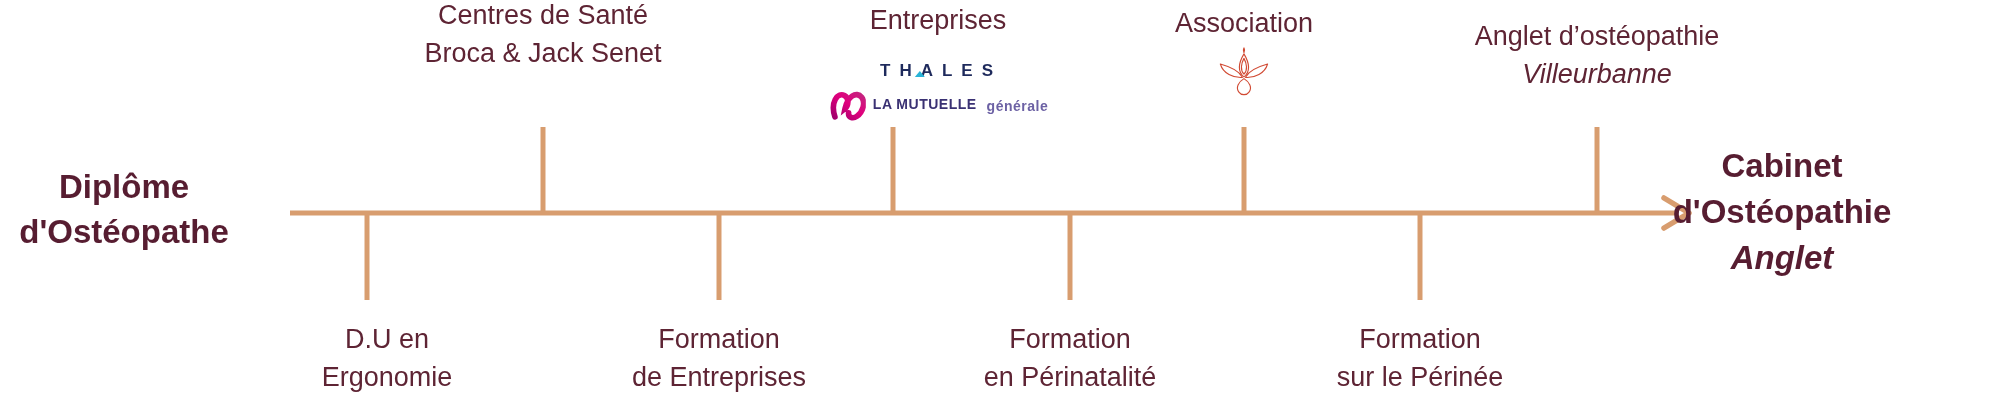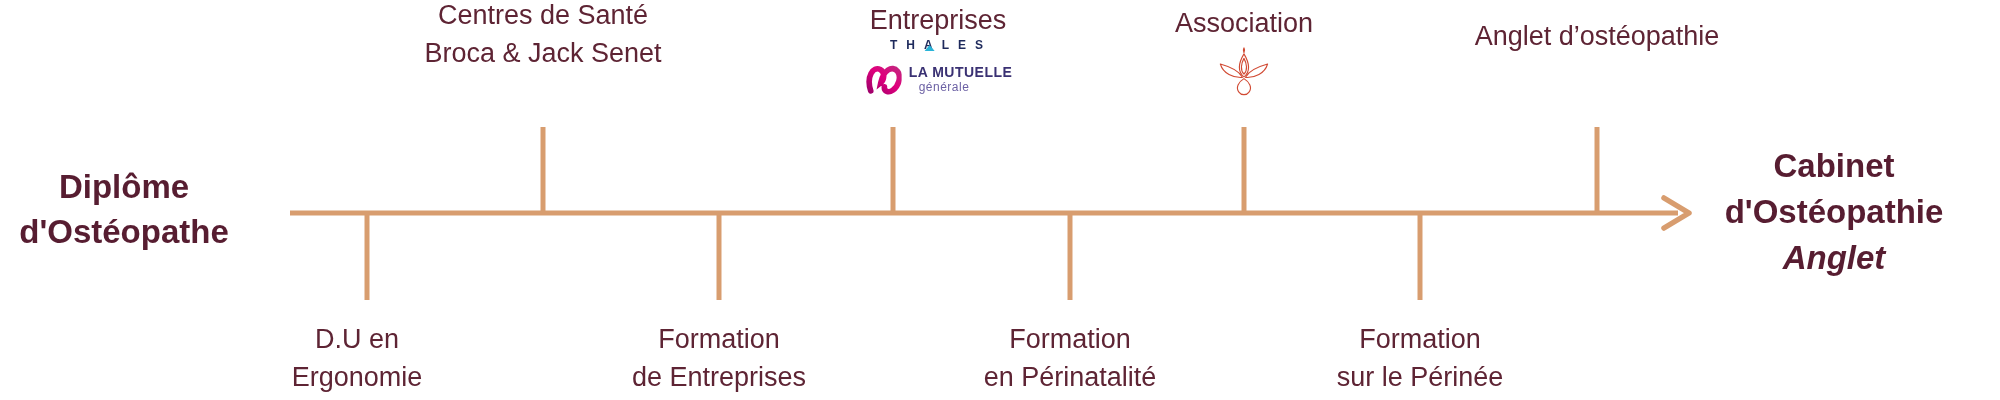--- a/index.html
+++ b/index.html
@@ -18,33 +18,33 @@
   }
   .label .italic{font-style:italic;}
   .title{
     position:absolute;transform:translateX(-50%);text-align:center;
     color:var(--maroon-dark);font-weight:bold;font-size:33px;line-height:45px;white-space:nowrap;
   }
   .title .italic{font-style:italic;}
   
   .logo-stack{display:flex;flex-direction:column;align-items:center;}
   .thales{
-    position:relative;display:inline-block;margin-top:0;
-    font-size:12px;font-weight:800;letter-spacing:9px;color:var(--thales-navy);
+    position:relative;display:inline-block;margin-top:26px;
+    font-size:17px;font-weight:800;letter-spacing:9px;color:var(--thales-navy);
     line-height:14px;padding-left:6px;
   }
   .thales-tri{
     position:absolute;left:41px;top:7px;width:0;height:0;
     border-left:5px solid transparent;border-right:5px solid transparent;
     border-bottom:6px solid var(--thales-cyan);
   }
   .mutuelle{display:flex;align-items:center;gap:7px;margin-top:7px;}
-  .mutuelle-text{display:flex;flex-direction:column;align-items:flex-start;line-height:1;}
+  .mutuelle-text{display:flex;flex-direction:row;align-items:flex-start;line-height:1;}
   .mut-l1{font-size:14px;font-weight:bold;letter-spacing:0.5px;color:var(--mut-dark);}
-  .mut-l2{font-size:12px;color:var(--mut-light);margin-top:2px;margin-left:10px;letter-spacing:0.5px;}
+  .mut-l2{font-size:14px;color:var(--mut-light);margin-top:2px;margin-left:10px;letter-spacing:0.5px;font-weight:bold;}
   .orchid-wrap{display:flex;flex-direction:column;align-items:center;margin-top:5px;}
   .orchid-text{
     font-family:"Liberation Serif",serif;font-size:11px;letter-spacing:1.6px;
     color:var(--orchid-text);margin-top:4px;white-space:nowrap;
   }
 </style>
 </head>
 <body>
 
 <div class="stage">
@@ -61,21 +61,21 @@
       <line x1="719" y1="215" x2="719" y2="300"></line>
       <line x1="1070" y1="215" x2="1070" y2="300"></line>
       <line x1="1420" y1="215" x2="1420" y2="300"></line>
     </g>
   </svg>
 
   <div class="title" style="left:124px;top:164px;">
     <div>Diplôme</div>
     <div>d'Ostéopathe</div>
   </div>
-  <div class="title" style="left:1834px;top:143px;line-height:46px;">
+  <div class="title" style="left:1782px;top:143px;line-height:46px;">
     <div>Cabinet</div>
     <div>d'Ostéopathie</div>
     <div class="italic">Anglet</div>
   </div>
 
   <div class="label" style="left:543px;top:-4px;">
     <div>Centres de Santé</div>
     <div>Broca &amp; Jack Senet</div>
   </div>
 
@@ -116,23 +116,24 @@
           <path d="M47,56 C31,57 13,49 8,32 C26,37 42,46 47,55 Z"></path>
           <path d="M53,56 C69,57 87,49 92,32 C74,37 58,46 53,55 Z"></path>
           <path d="M50,58 C40,64 35,74 41,82 C45,88 55,88 59,82 C65,74 60,64 50,58 Z"></path>
         </g>
       </svg>
     </div>
   </div>
 
   <div class="label" style="left:1597px;top:17px;">
     <div>Anglet d’ostéopathie</div>
+    <div class="italic">Villeurbanne</div>
   </div>
 
-  <div class="label" style="left:357px;top:320px;">
+  <div class="label" style="left:387px;top:320px;">
     <div>D.U en</div>
     <div>Ergonomie</div>
   </div>
   <div class="label" style="left:719px;top:320px;">
     <div>Formation</div>
     <div>de Entreprises</div>
   </div>
   <div class="label" style="left:1070px;top:320px;">
     <div>Formation</div>
     <div>en Périnatalité</div>

